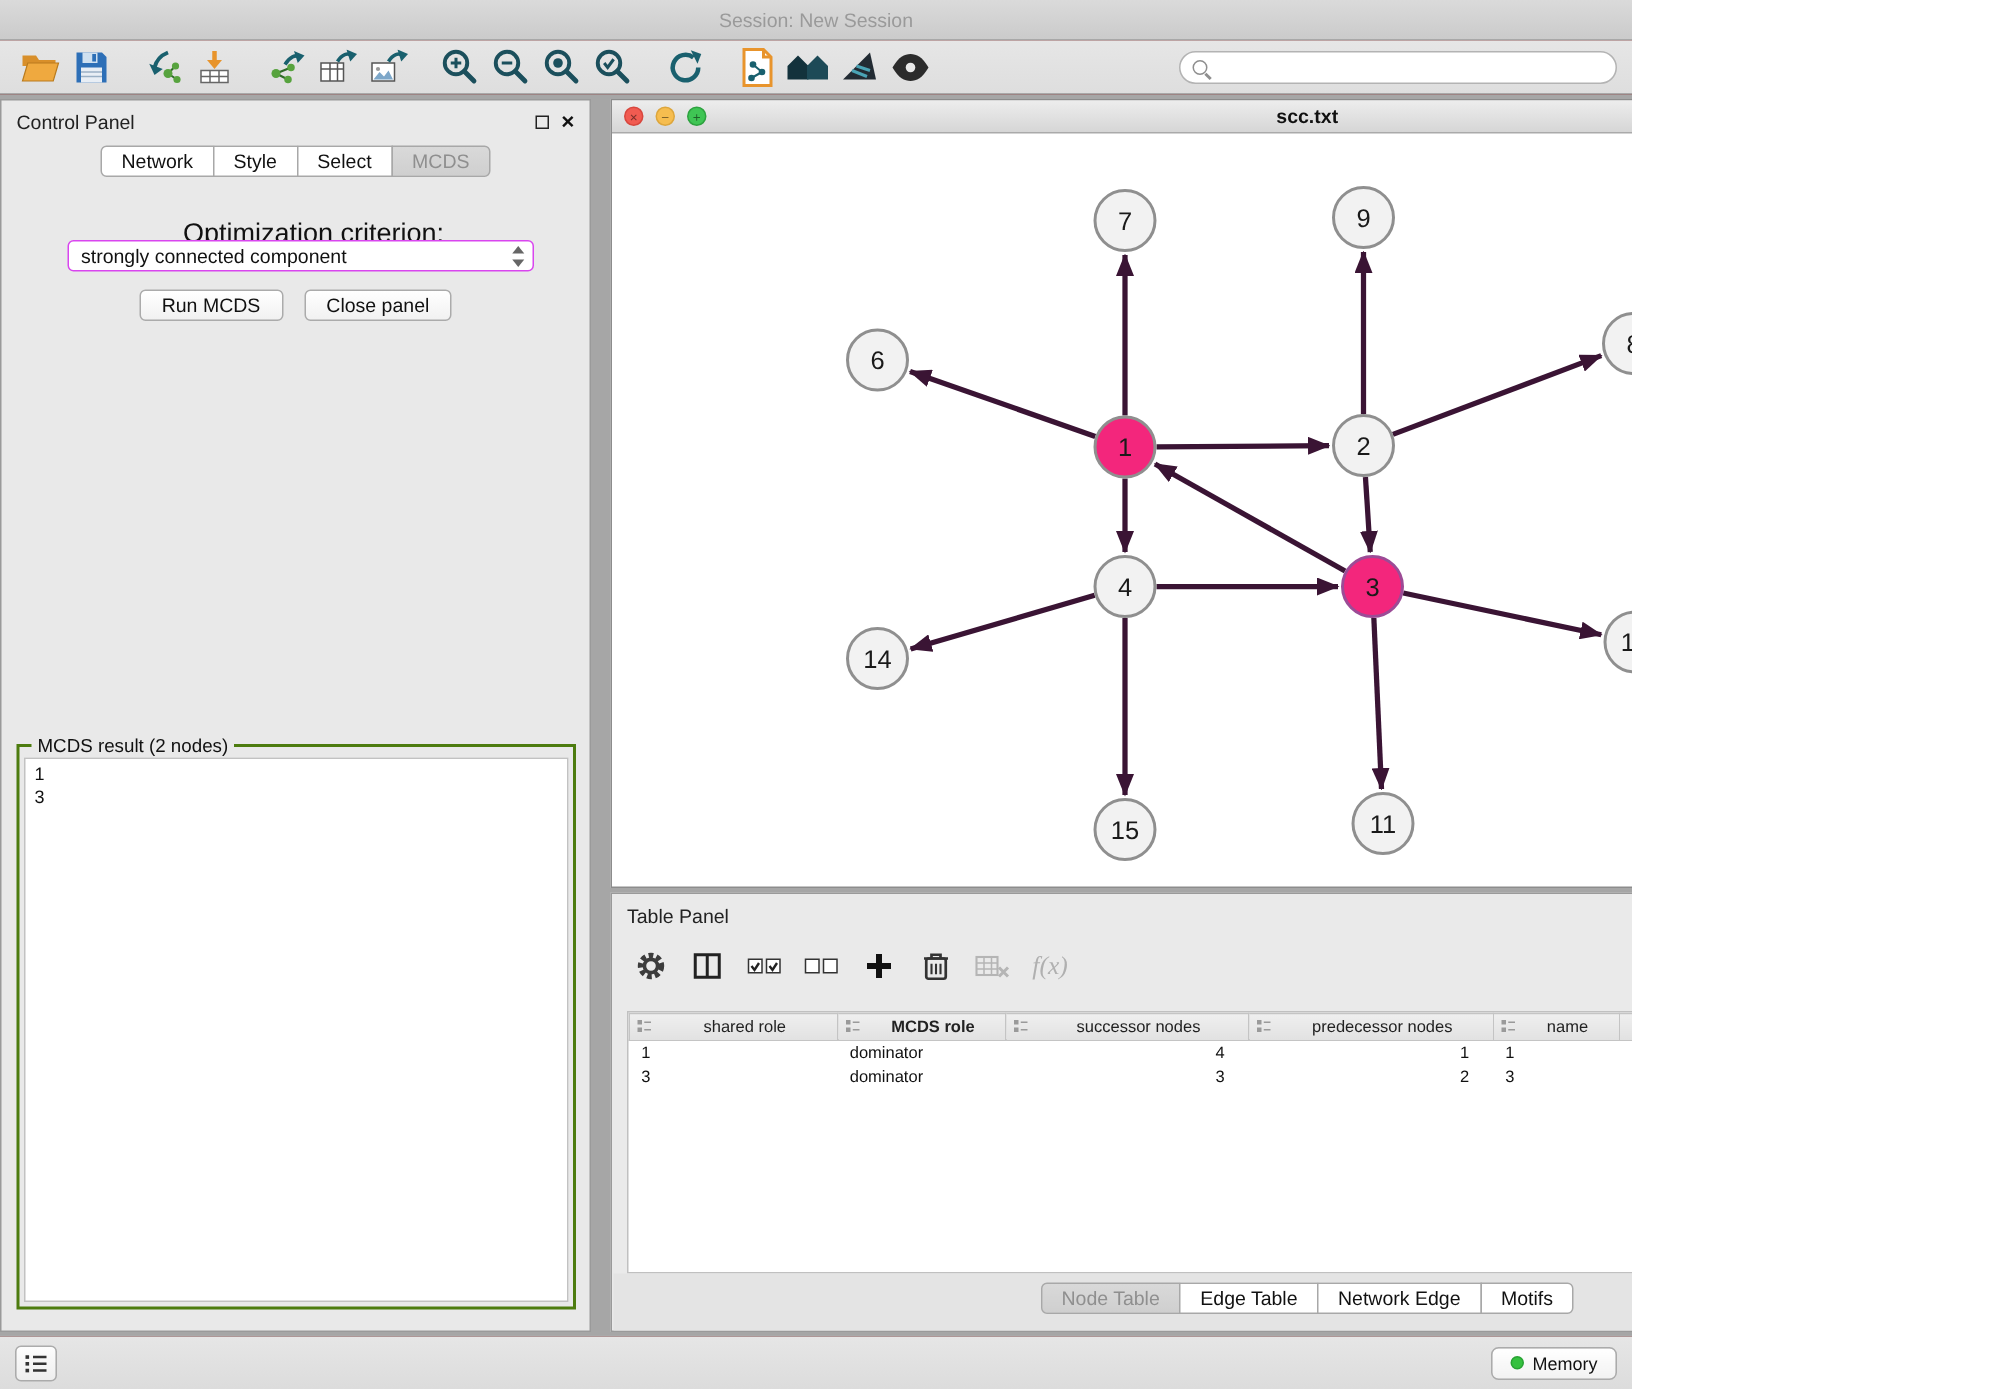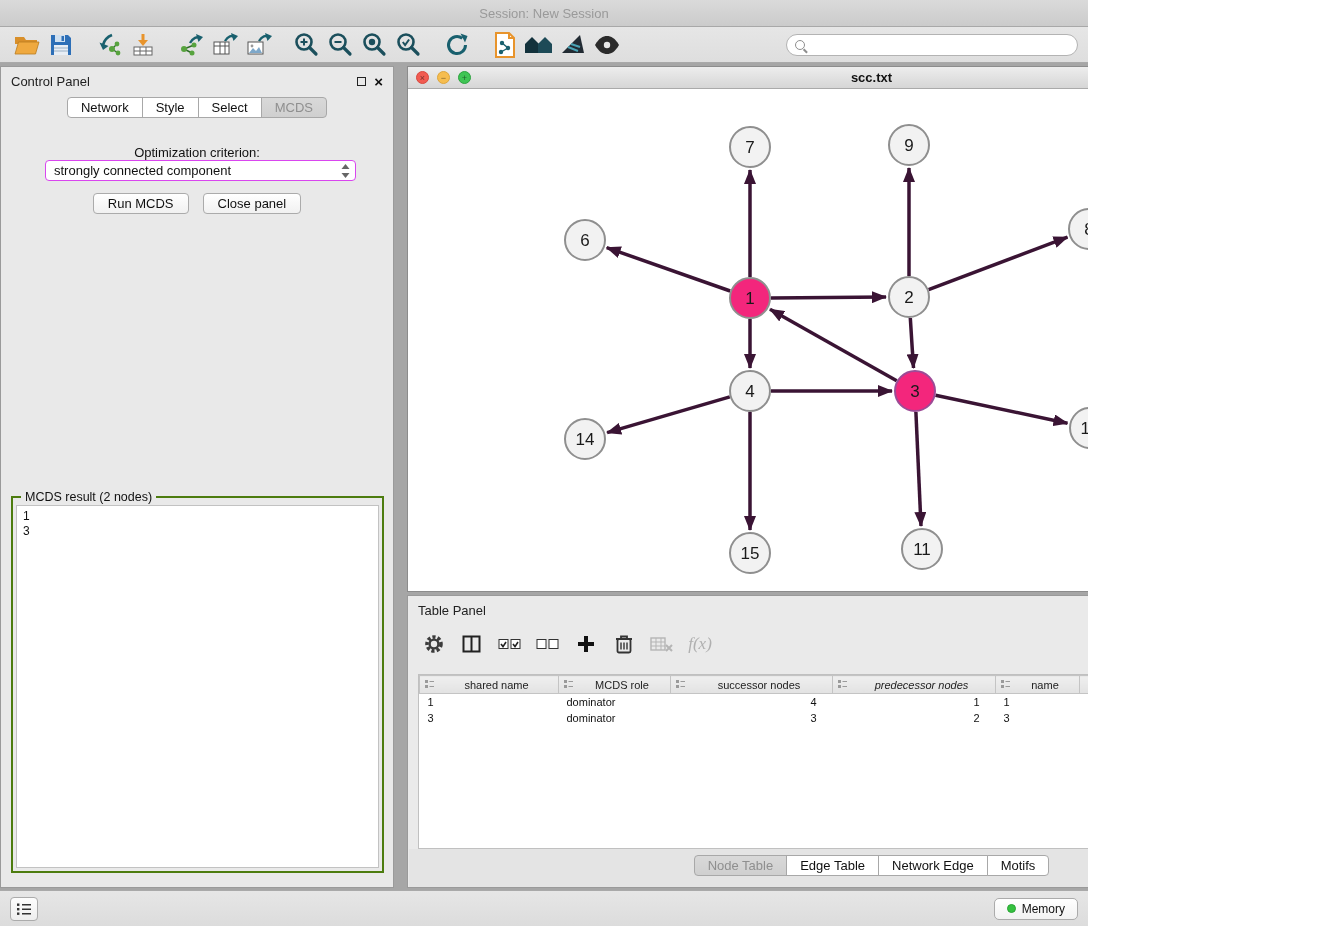--- a/index.html
+++ b/index.html
@@ -38,21 +38,21 @@
   .float-icon { width:9px; height:9px; border:1.5px solid #222; display:inline-block; cursor:pointer; }
   .close-x { font-size:15px; font-weight:bold; color:#111; line-height:1; cursor:pointer; }
 
   .tabs-row { display:flex; justify-content:center; margin-top:2px; }
   .tab { height:21px; line-height:19px; padding:0 13px; font-size:13px; background:#fff; color:#111;
          border:1px solid #a8a8a8; margin-left:-1px; cursor:pointer; }
   .tab:first-child { border-radius:4px 0 0 4px; margin-left:0; }
   .tab:last-child { border-radius:0 4px 4px 0; }
   .tab.active { background:linear-gradient(#d9d9d9,#cfcfcf); color:#8f8f8f; }
 
-  .opt-label { position:absolute; left:0; top:78px; width:100%; text-align:center; font-size:13px; color:#111; }
+  .opt-label { position:absolute; left:12px; top:78px; width:100%; text-align:center; font-size:18px; color:#111; }
   .dropdown { position:absolute; left:44px; top:93px; width:311px; height:21px; background:#fff;
               border:1px solid #d946ef; border-radius:4px; display:flex; align-items:center;
               padding:0 4px 0 8px; cursor:pointer; }
   .dropdown-text { font-size:13px; color:#111; flex:1; }
   .cp-buttons { position:absolute; left:0; top:126px; width:100%; display:flex; justify-content:center; gap:14px; }
   .btn { height:21px; padding:0 14px; font-size:13px; color:#111; background:linear-gradient(#ffffff,#f1f1f1);
          border:1px solid #ababab; border-radius:4px; cursor:pointer; font-family:"Liberation Sans",sans-serif;}
 
   .result-group { position:absolute; left:10px; top:429px; width:373px; height:377px; border:2px solid #4d7c0f; }
   .result-label { position:absolute; top:-8px; left:8px; background:#e9e9e9; padding:0 4px; font-size:12.5px; color:#111; }
@@ -431,44 +431,44 @@
         <table class="datatable">
           <thead>
               <tr id="table-head">
                 <th style="width: 139px;">
                   <span class="hdr-inner">
                     <svg width="11" height="11" viewBox="0 0 11 11">
                       <rect x="1" y="1" width="3" height="3" fill="#9a9a9a"></rect>
                       <rect x="1" y="6" width="3" height="3" fill="#9a9a9a"></rect>
                       <path d="M5.5 2.5H10M5.5 7.5H10" stroke="#9a9a9a"></path>
                     </svg>
-                    <span class="hdr-text">shared name</span>
+                    <span class="hdr-text">shared role</span>
                   </span>
                 </th>
-                <th style="width: 112px;">
+                <th style="width: 112px; font-weight: bold;">
                   <span class="hdr-inner">
                     <svg width="11" height="11" viewBox="0 0 11 11">
                       <rect x="1" y="1" width="3" height="3" fill="#9a9a9a"></rect>
                       <rect x="1" y="6" width="3" height="3" fill="#9a9a9a"></rect>
                       <path d="M5.5 2.5H10M5.5 7.5H10" stroke="#9a9a9a"></path>
                     </svg>
                     <span class="hdr-text">MCDS role</span>
                   </span>
                 </th>
                 <th style="width: 162px;">
                   <span class="hdr-inner">
                     <svg width="11" height="11" viewBox="0 0 11 11">
                       <rect x="1" y="1" width="3" height="3" fill="#9a9a9a"></rect>
                       <rect x="1" y="6" width="3" height="3" fill="#9a9a9a"></rect>
                       <path d="M5.5 2.5H10M5.5 7.5H10" stroke="#9a9a9a"></path>
                     </svg>
                     <span class="hdr-text">successor nodes</span>
                   </span>
                 </th>
-                <th style="width: 163px; font-style: italic;">
+                <th style="width: 163px;">
                   <span class="hdr-inner">
                     <svg width="11" height="11" viewBox="0 0 11 11">
                       <rect x="1" y="1" width="3" height="3" fill="#9a9a9a"></rect>
                       <rect x="1" y="6" width="3" height="3" fill="#9a9a9a"></rect>
                       <path d="M5.5 2.5H10M5.5 7.5H10" stroke="#9a9a9a"></path>
                     </svg>
                     <span class="hdr-text">predecessor nodes</span>
                   </span>
                 </th>
                 <th style="width: 84px;">

